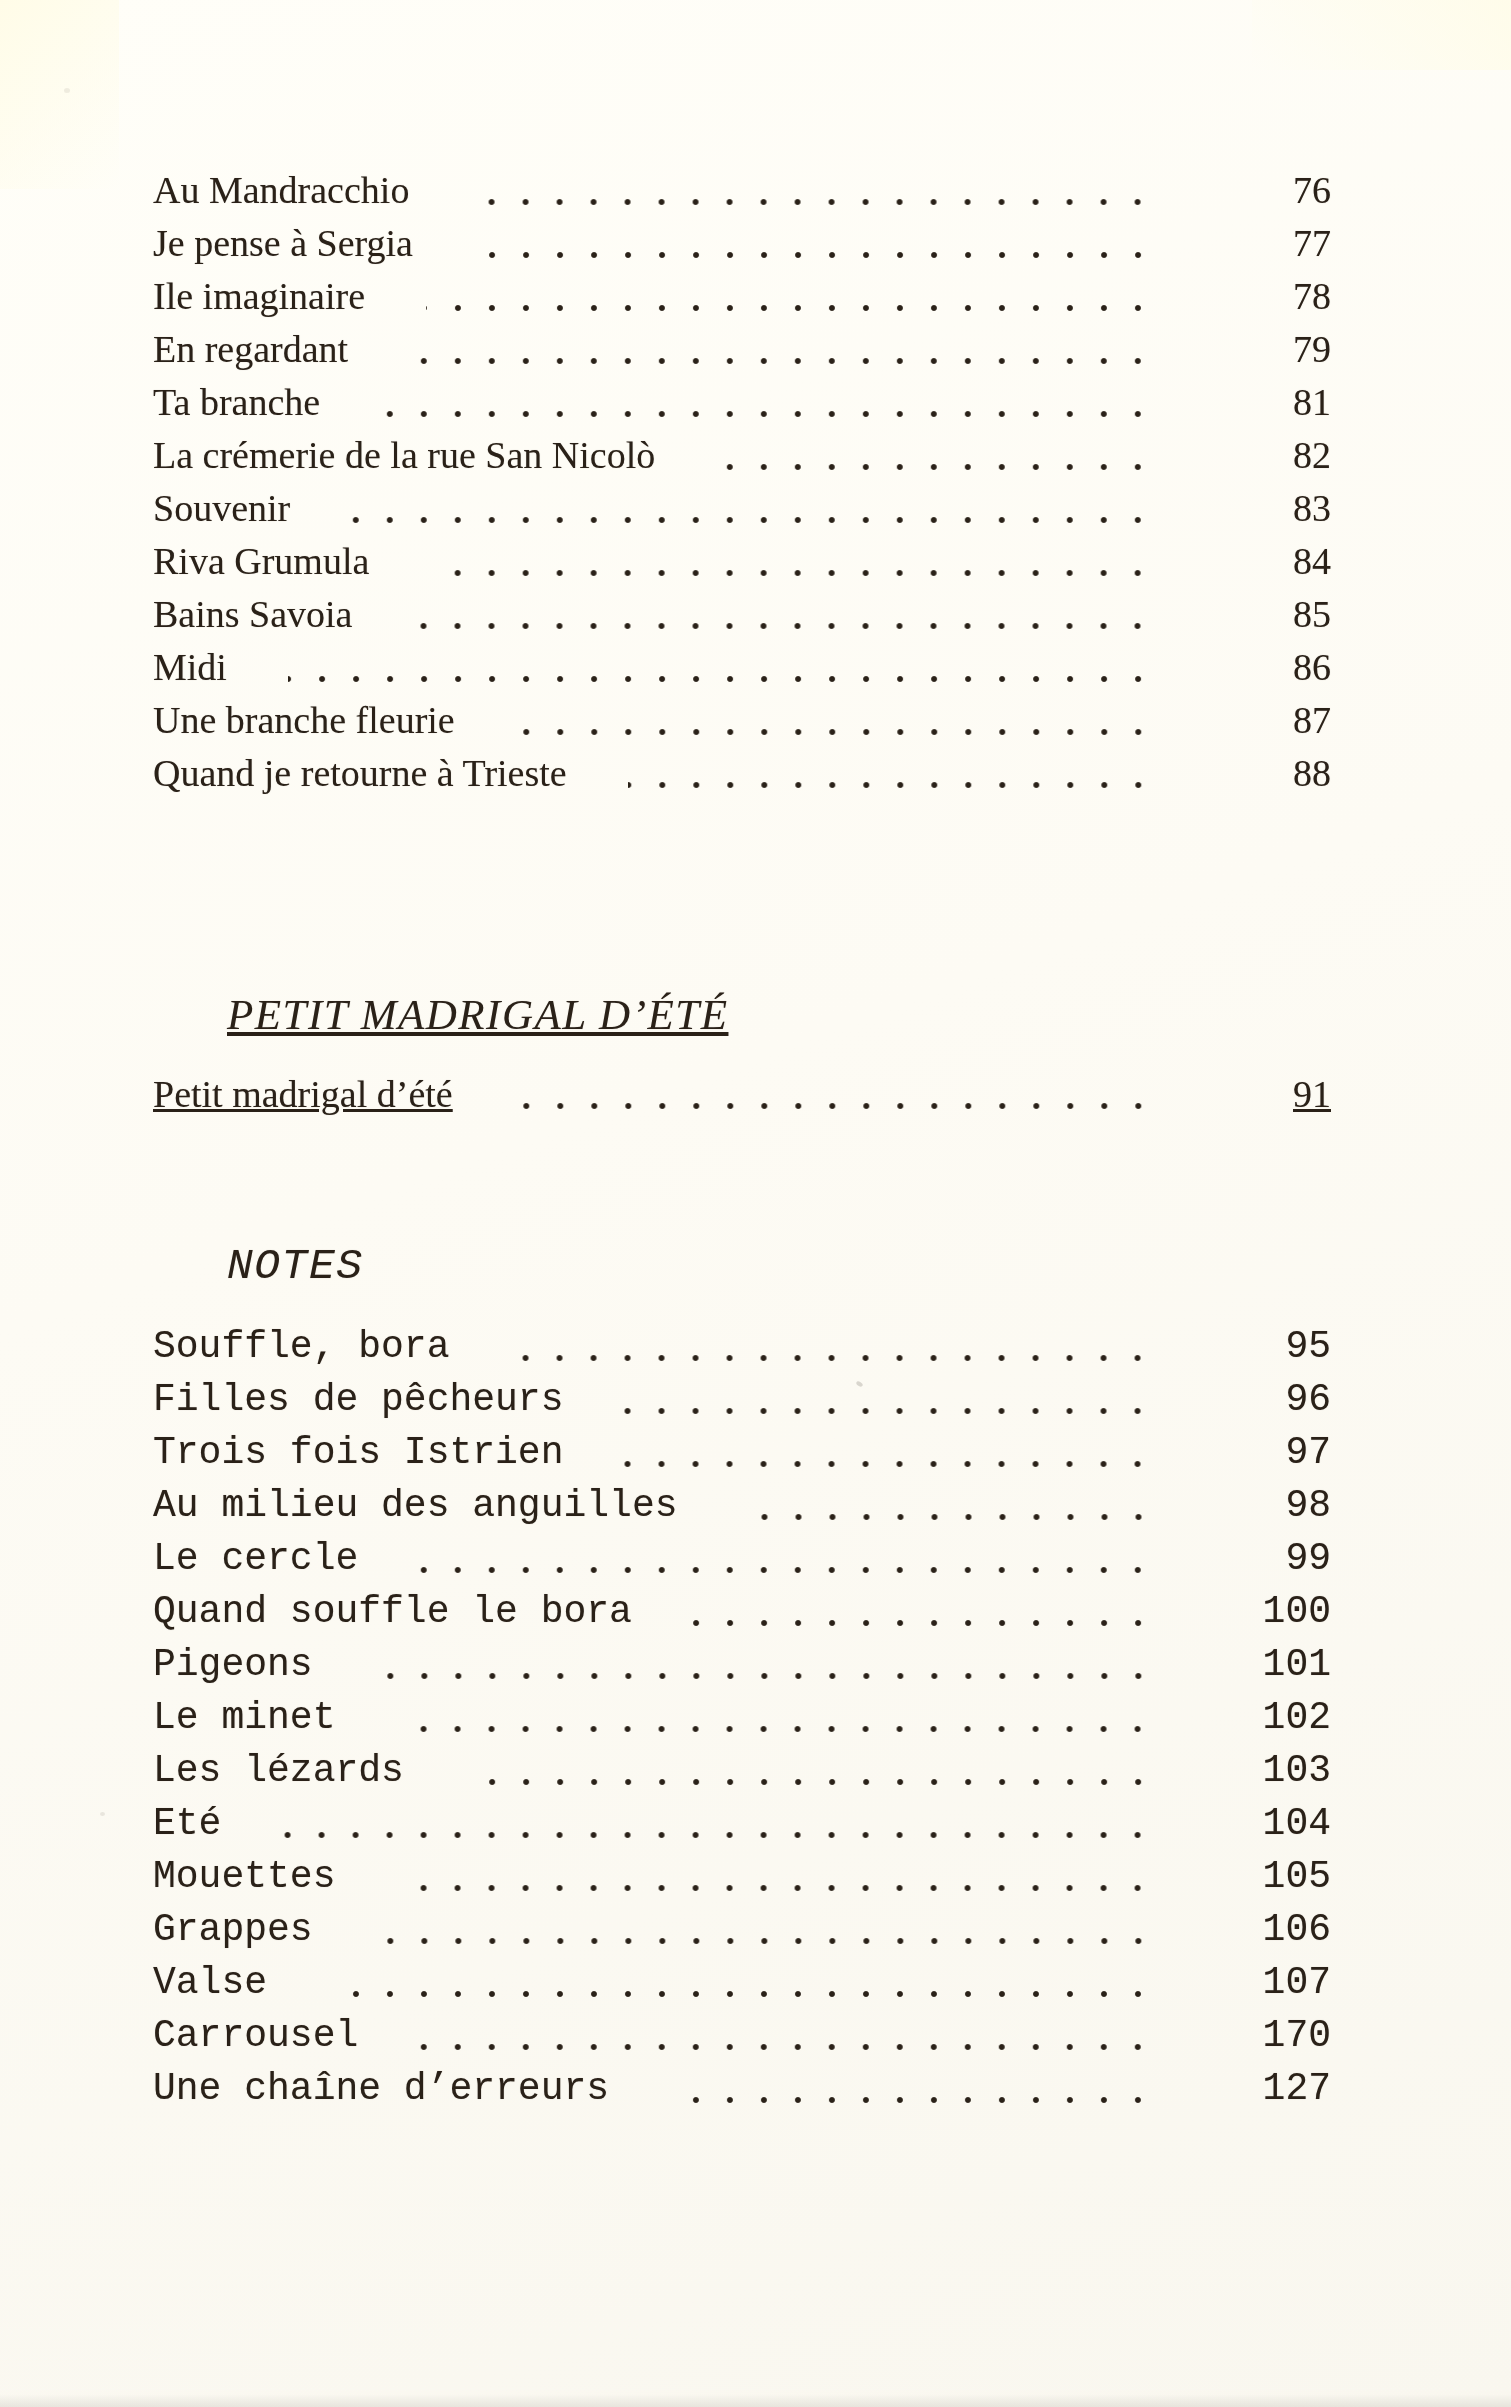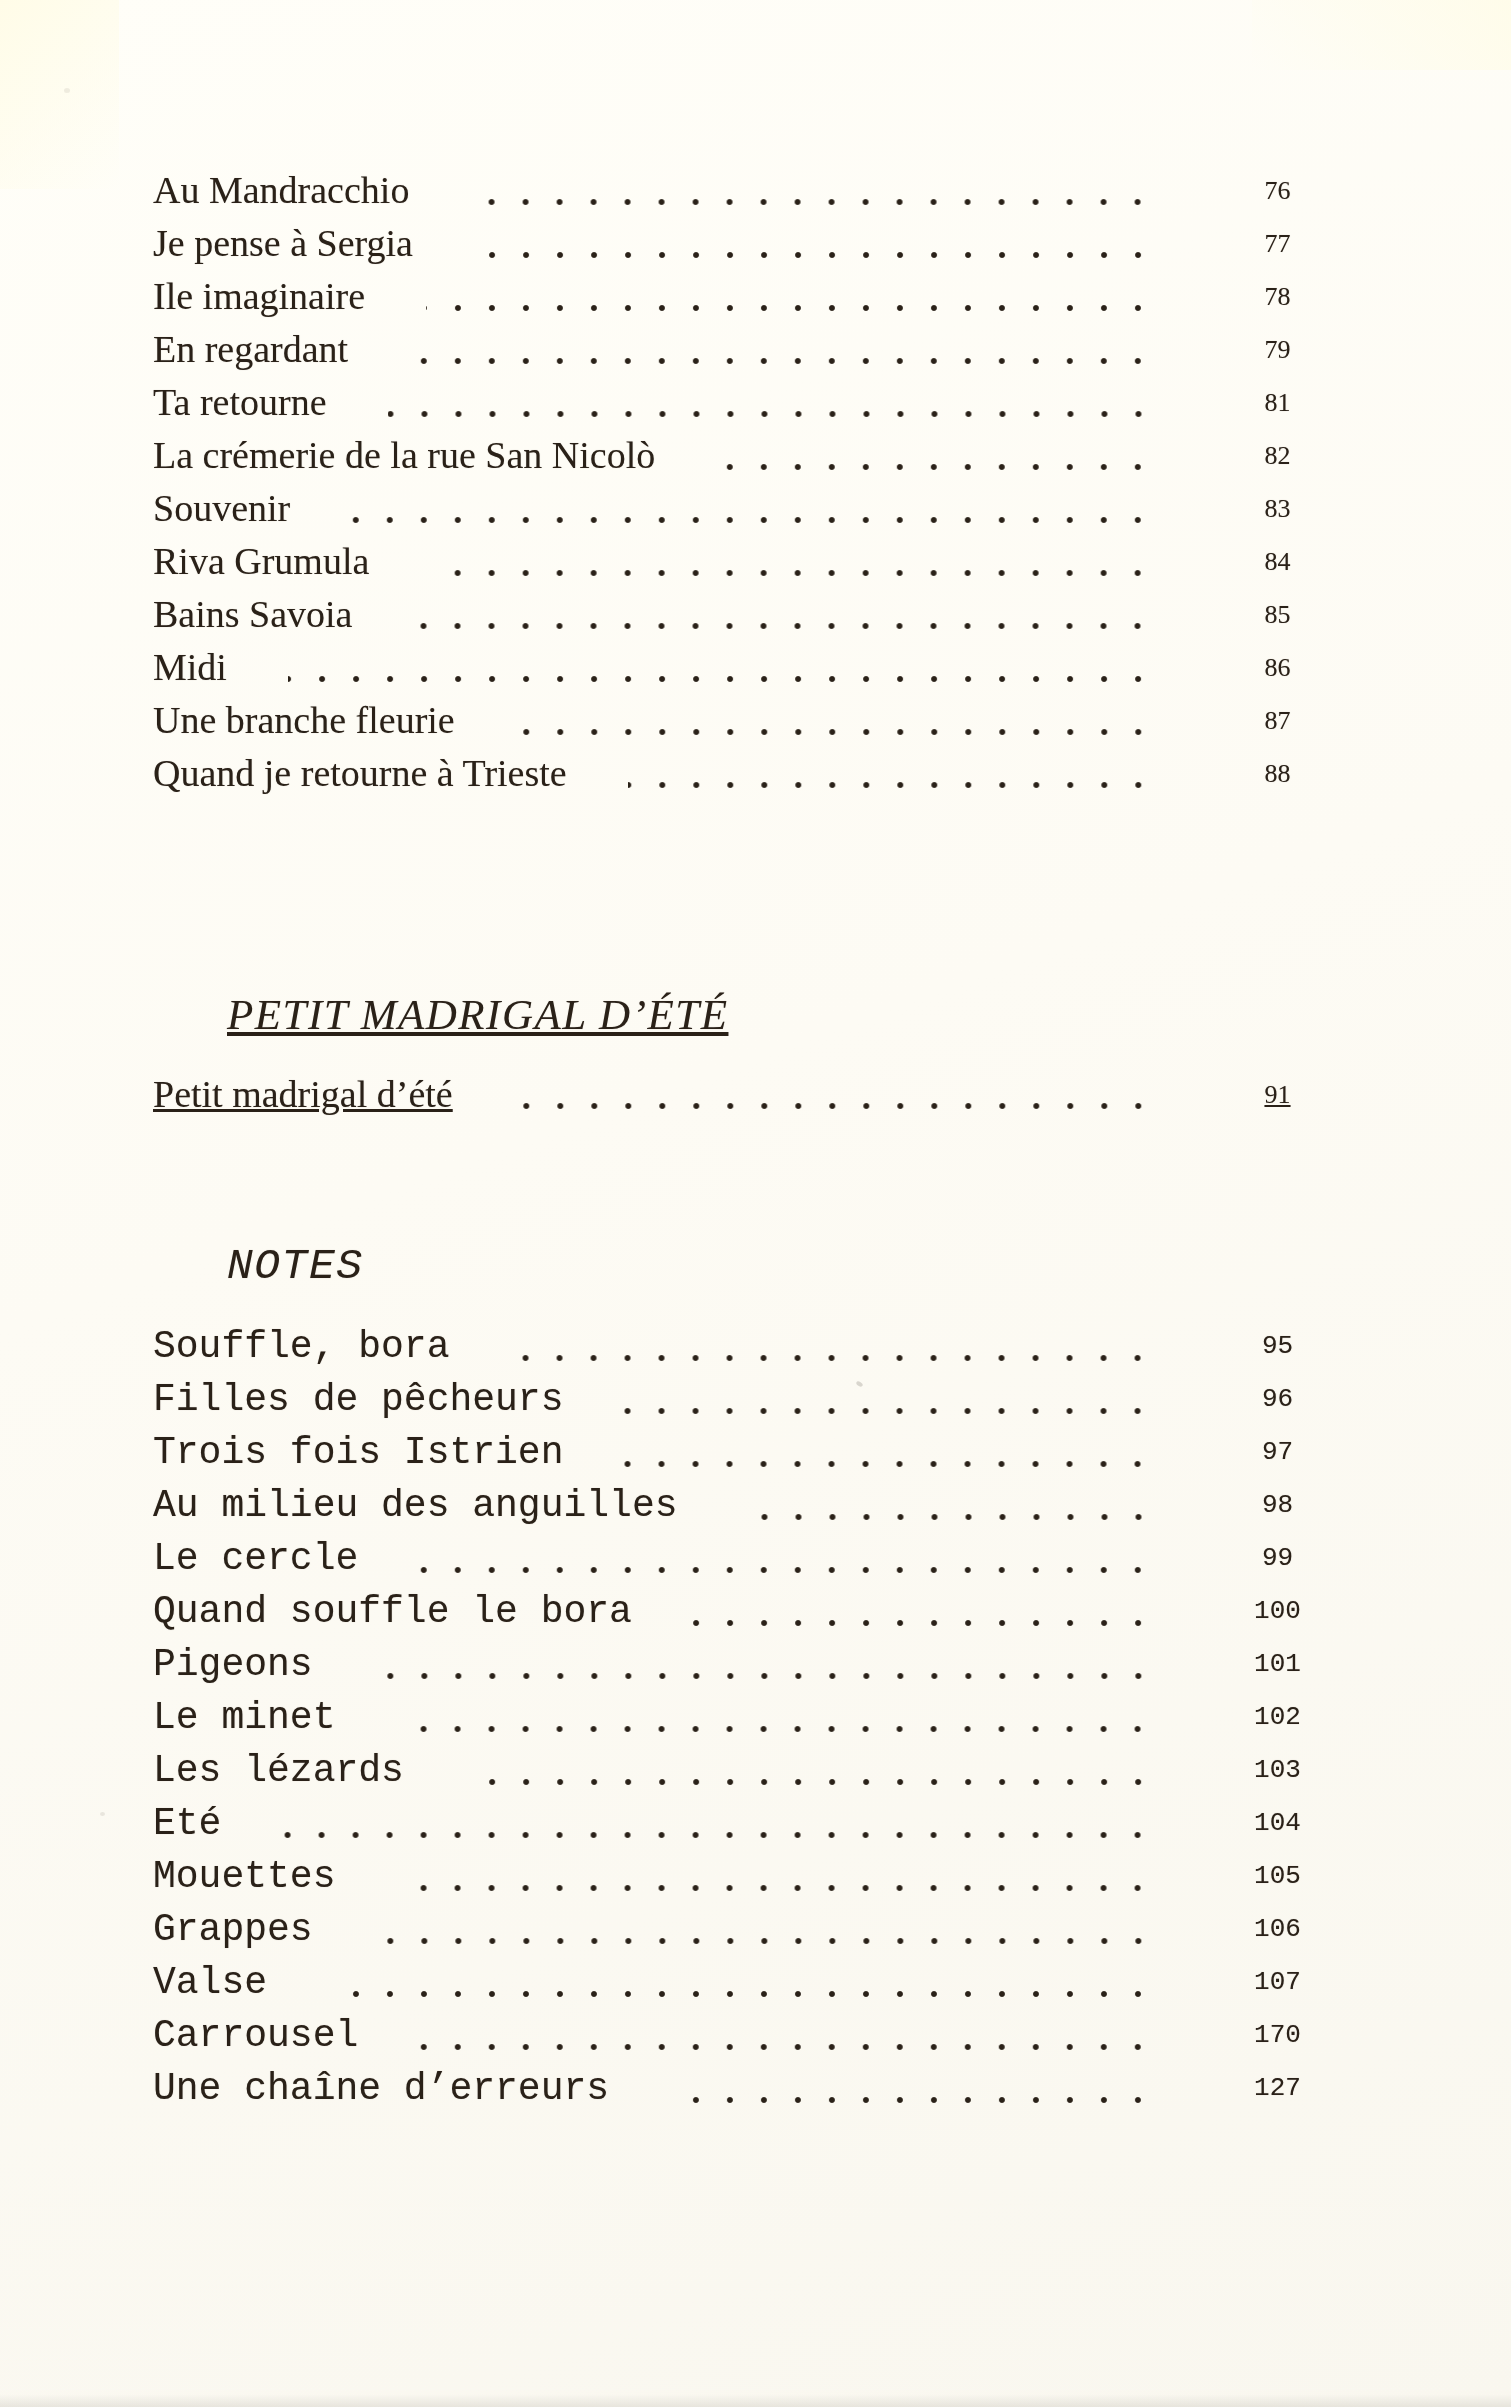--- a/index.html
+++ b/index.html
@@ -85,22 +85,22 @@
     align-self: flex-end;
     height: 10px;
     margin: 0 12px 10px 16px;
     background-image: radial-gradient(circle at 5px 5px, var(--ink, #342c22) 2.4px, rgba(52,44,34,0) 3.5px);
     background-size: 34px 10px;
     background-repeat: repeat-x;
     background-position: right center;
   }
   .entry-page {
     width: 107px;
-    text-align: center;
-    font-size: 26px;
+    text-align: right;
+    font-size: 38px;
     line-height: 53px;
     text-shadow: 0 0 1px rgba(42,33,24,0.25);
   }
   .scan-speck {
     position: absolute;
     border-radius: 50%;
     background: rgba(95,88,76,0.22);
     pointer-events: none;
   }
   .speck-a { left: 856px; top: 1382px; width: 7px; height: 4px; transform: rotate(32deg); }
@@ -136,21 +136,21 @@
     <span class="entry-page">78</span>
   </li>
 
   <li class="toc-row">
     <span class="entry-title">En regardant</span>
     <span class="dot-leader"></span>
     <span class="entry-page">79</span>
   </li>
 
   <li class="toc-row">
-    <span class="entry-title">Ta retourne</span>
+    <span class="entry-title">Ta branche</span>
     <span class="dot-leader"></span>
     <span class="entry-page">81</span>
   </li>
 
   <li class="toc-row">
     <span class="entry-title">La crémerie de la rue San Nicolò</span>
     <span class="dot-leader"></span>
     <span class="entry-page">82</span>
   </li>
 

